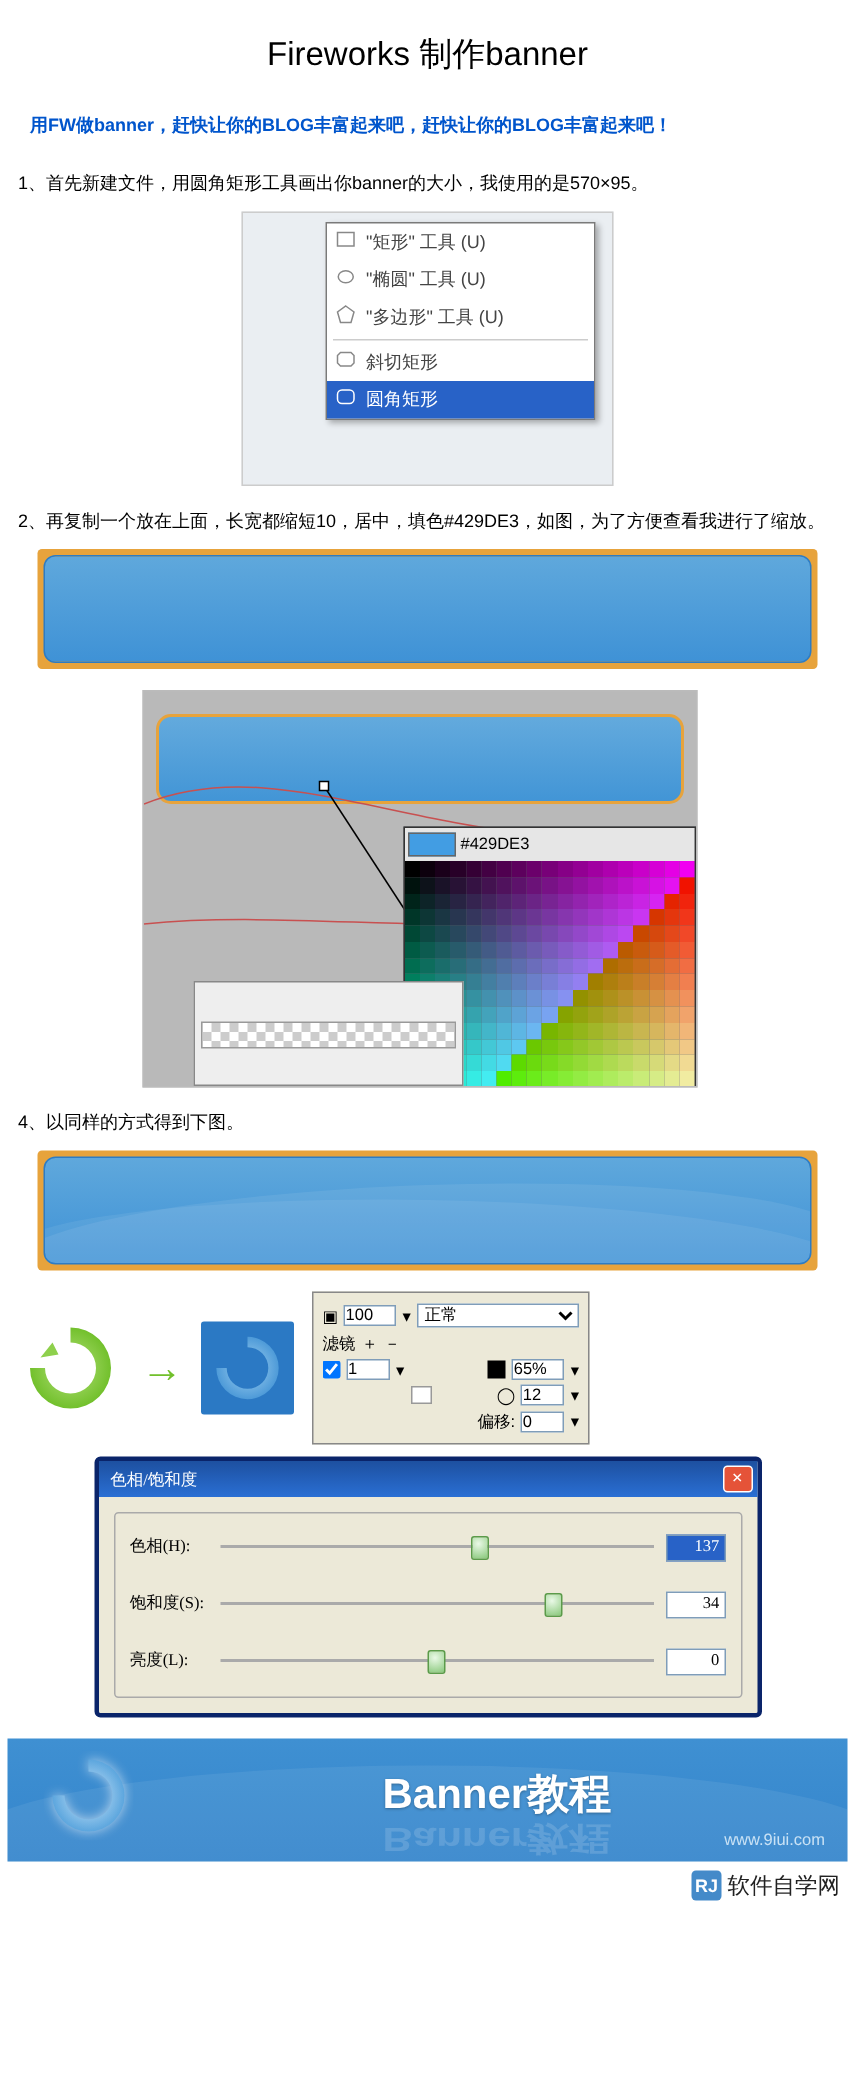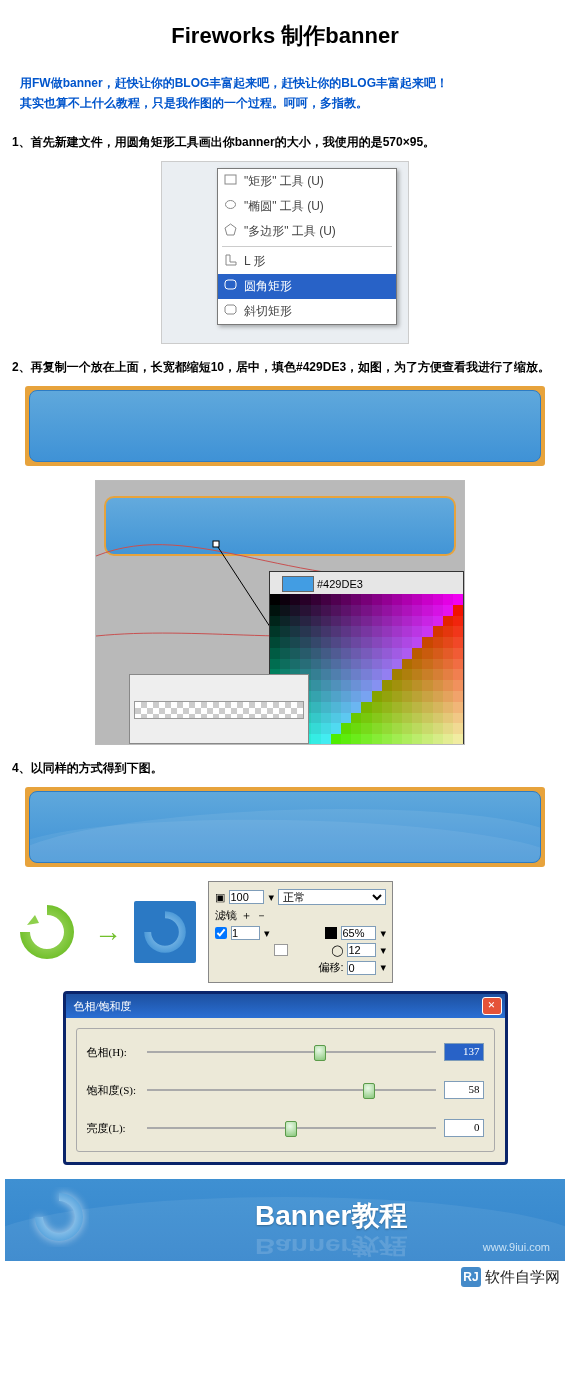--- a/index.html
+++ b/index.html
@@ -1,41 +1,41 @@
 <!DOCTYPE html>
 <html><head>
 <meta charset="utf-8">
 <style>
 * { margin: 0; padding: 0; box-sizing: border-box; }
 body { width: 570px; font-family: SimSun, "宋体", Arial, sans-serif; font-size: 12px; background: #fff; }
 .page { padding: 3px 0 0 0; }
-.title { font-family: SimHei, "黑体", sans-serif; font-size: 22px; font-weight: bold; text-align: center; margin: 18px 0 14px 0; }
+.title { font-family: SimHei, "黑体", sans-serif; font-size: 22px; font-weight: normal; text-align: center; margin: 18px 0 14px 0; }
 .intro { margin: 0 12px 12px 12px; padding: 8px; }
 .intro p { color: #0055cc; font-weight: bold; font-size: 12px; line-height: 20px; }
-.step { margin: 6px 12px 10px 12px; line-height: 18px; font-weight: bold; }
+.step { margin: 6px 12px 10px 12px; line-height: 18px; }
 
 .fig1 { width: 248px; height: 183px; margin: 6px auto 14px auto; position: relative; background: #eaeef2; border: 1px solid #ccc; }
 .menu { background: #fff; border: 1px solid #7a7a7a; width: 180px; position: absolute; top: 6px; left: 55px; box-shadow: 2px 2px 4px rgba(0,0,0,.3); }
 .menu-item { padding: 4px 8px 4px 26px; position: relative; font-size: 12px; color: #444; }
 .menu-item .sh { position: absolute; left: 6px; top: 4px; width: 13px; height: 13px; }
 .menu-sep { border-top: 1px solid #ccc; margin: 2px 4px; }
 .selected { background: #2862c7; color: #fff; }
 
 .bluebanner1, .bluebanner2 { margin: 6px auto 14px auto; width: 520px; height: 80px; background: #e7a33c; padding: 4px; border-radius: 3px; }
 .bluebanner1 .inner, .bluebanner2 .inner { width: 100%; height: 100%; border-radius: 8px; background: linear-gradient(#5fa8dc, #3f92d6); border: 1px solid #2d7cc4; }
 .bluebanner2 .inner { position: relative; overflow: hidden; }
 .wave1 { position: absolute; inset: 0; }
 .wave1::before { content: ""; position: absolute; top: 25%; left: -5%; right: -5%; height: 90px; border-radius: 50% 50% 0 0; background: rgba(255,255,255,0.08); transform: rotate(-2deg); }
 .wave1::after { content: ""; position: absolute; top: 40%; left: -5%; right: -5%; height: 80px; border-radius: 50% 50% 0 0; background: rgba(255,255,255,0.07); transform: rotate(1deg); }
 
 .fig3 { width: 370px; height: 265px; margin: 6px auto 14px 95px; border: 1px solid #bbb; background: #b9b9b9; position: relative; overflow: hidden; }
 .fig3-banner { position: absolute; top: 15px; left: 8px; right: 8px; height: 60px; background: linear-gradient(#63aadd, #4295d6); border-radius: 10px; border: 2px solid #e7a33c; }
 .curvepath { position: absolute; top: 35px; left: 0; right: 0; height: 140px; }
 .palette { position: absolute; top: 90px; right: 0; width: 195px; height: 175px; background: #5f6269; border: 1px solid #333; }
-.palette-top { height: 22px; background: #e6e6e6; display: flex; align-items: center; padding: 12px; gap: 3px; }
+.palette-top { height: 22px; background: #e6e6e6; display: flex; align-items: center; padding: 2px; gap: 3px; }
 .swatch-cur { width: 32px; height: 16px; background: #429de3; border: 1px solid #666; }
 .hexval { font-size: 11px; font-family: Arial; }
 .swatchwall { position: absolute; top: 22px; left: 0; right: 0; bottom: 0; display: grid; grid-template-columns: repeat(19, 1fr); grid-template-rows: repeat(14, 1fr); }
 .sw { width: 100%; height: 100%; }
 .toolbar3 { position: absolute; left: 33px; bottom: 0; width: 180px; height: 70px; background: #eee; border: 1px solid #888; }
 .toolbar3 .checker { position: absolute; left: 4px; top: 26px; right: 4px; height: 18px; background: repeating-conic-gradient(#ccc 0 25%, #fff 0 50%) 0 0/12px 12px; border: 1px solid #999; }
 
 .logorow { display: flex; align-items: center; gap: 12px; margin: 6px 12px; }
 .logo-green, .logo-blue { width: 70px; height: 70px; position: relative; }
 .logo-green svg, .logo-blue svg { width: 100%; height: 100%; }
@@ -43,21 +43,21 @@
 .panel5 { width: 185px; border: 1px solid #888; background: #ece9d8; font-size: 11px; padding: 4px 6px; }
 .panel5 .row { display: flex; align-items: center; gap: 4px; margin: 3px 0; }
 .panel5 input, .panel5 select { font-size: 11px; border: 1px solid #7f9db9; background: #fff; }
 .smallcheck { width: 12px; height: 12px; }
 
 .dialog { width: 445px; margin: 8px auto 14px auto; border: 3px solid #0a246a; border-radius: 4px; background: #ece9d8; font-family: Tahoma, SimSun; font-size: 11px; }
 .titlebar { height: 24px; background: linear-gradient(#1d50a0, #2a6fd4); color: #fff; display: flex; align-items: center; padding: 0 3px 0 8px; justify-content: space-between; }
 .closebtn { width: 20px; height: 18px; background: #e55338; border: 1px solid #fff; color: #fff; text-align: center; line-height: 14px; font-weight: bold; border-radius: 3px; font-size: 13px; }
 .dlg-body { padding: 10px; display: flex; gap: 12px; }
 .sliders { flex: 1; border: 1px solid #aaa; border-radius: 3px; padding: 14px 10px 10px 10px; }
-.srow { display: flex; align-items: center; margin-bottom: 20px; gap: 8px; }
+.srow { display: flex; margin-bottom: 20px; gap: 8px; }
 .srow label { width: 52px; }
 .srow .sld { flex: 1; height: 16px; position: relative; }
 .srow .sld::before { content: ""; position: absolute; top: 7px; left: 0; right: 0; height: 2px; background: #aaa; }
 .srow .sld .thumb { position: absolute; top: 1px; width: 12px; height: 16px; background: radial-gradient(circle at 40% 30%, #eaf9e7, #87c779); border: 1px solid #5b9b4a; border-radius: 2px; }
 .srow .vbox { width: 40px; height: 18px; border: 1px solid #7f9db9; background: #fff; text-align: right; padding: 1px 3px; }
 .srow .vbox.sel { background: #2862c7; color: #fff; }
 .dlg-right { width: 78px; display: flex; flex-direction: column; gap: 8px; }
 .winbtn { height: 22px; border: 1px solid #7f9db9; border-radius: 3px; background: linear-gradient(#fdfdfb, #ece9d8); font-size: 12px; }
 .chk { display: flex; align-items: center; gap: 4px; margin-top: 6px; font-size: 11px; }
 .chk input { accent-color: #2b8f2b; }
@@ -74,45 +74,41 @@
 .footer-logo { width: 20px; height: 20px; background: #448ac9; color: #fff; font-weight: bold; font-family: Arial; font-size: 12px; text-align: center; line-height: 20px; border-radius: 3px; }
 .footer-txt { font-family: SimHei; font-size: 15px; color: #222; }
 </style>
 </head>
 <body>
 
 <div class="page">
   <div class="title">Fireworks 制作banner</div>
   <div class="intro">
     <p>用FW做banner，赶快让你的BLOG丰富起来吧，赶快让你的BLOG丰富起来吧！</p>
-    <p>其实也算不上什么教程，只是我作图的一个过程。呵呵，多指教。</p>
   </div>
 
   <div class="step">1、首先新建文件，用圆角矩形工具画出你banner的大小，我使用的是570×95。</div>
   <div class="fig1">
     <div class="menu">
       <div class="menu-item"><span class="sh"><svg viewBox="0 0 13 13">
               <rect x="1" y="2" width="11" height="9" fill="none" stroke="#888"></rect>
             </svg></span><span>"矩形" 工具  (U)</span></div>
       <div class="menu-item"><span class="sh"><svg viewBox="0 0 13 13">
               <ellipse cx="6.5" cy="6.5" rx="5" ry="4" fill="none" stroke="#888"></ellipse>
             </svg></span><span>"椭圆" 工具  (U)</span></div>
       <div class="menu-item"><span class="sh"><svg viewBox="0 0 13 13">
               <polygon points="6.5,1 12,5 10,12 3,12 1,5" fill="none" stroke="#888"></polygon>
             </svg></span><span>"多边形" 工具  (U)</span></div>
       <div class="menu-sep"></div>
       <div class="menu-item"><span class="sh"><svg viewBox="0 0 13 13">
-              <path d="M2 2h4v7h6v3H2z" fill="none" stroke="#888"></path>
-            </svg></span><span>L 形</span></div>
+              <path d="M3 2h7l2 2v5l-2 2H3l-2-2V4z" fill="none" stroke="#888"></path>
+            </svg></span><span>斜切矩形</span></div>
       <div class="menu-item selected"><span class="sh"><svg viewBox="0 0 13 13">
               <rect x="1" y="2" width="11" height="9" rx="3" fill="none" stroke="#fff"></rect>
             </svg></span><span>圆角矩形</span></div>
-      <div class="menu-item"><span class="sh"><svg viewBox="0 0 13 13">
-              <path d="M3 2h7l2 2v5l-2 2H3l-2-2V4z" fill="none" stroke="#888"></path>
-            </svg></span><span>斜切矩形</span></div>
     </div>
   </div>
 
   <div class="step">2、再复制一个放在上面，长宽都缩短10，居中，填色#429DE3，如图，为了方便查看我进行了缩放。</div>
   <div class="bluebanner1">
       <div class="inner"></div>
     </div>
 
   <div class="fig3">
     <div class="fig3-banner"></div>
@@ -483,21 +479,21 @@
           <div class="sld">
               <div class="thumb" style="left:58%"></div>
             </div>
           <div class="vbox sel">137</div>
         </div>
         <div class="srow">
           <label>饱和度(S):</label>
           <div class="sld">
               <div class="thumb" style="left:75%"></div>
             </div>
-          <div class="vbox">58</div>
+          <div class="vbox">34</div>
         </div>
         <div class="srow" style="margin-bottom:4px">
           <label>亮度(L):</label>
           <div class="sld">
               <div class="thumb" style="left:48%"></div>
             </div>
           <div class="vbox">0</div>
         </div>
       </div>
     </div>

